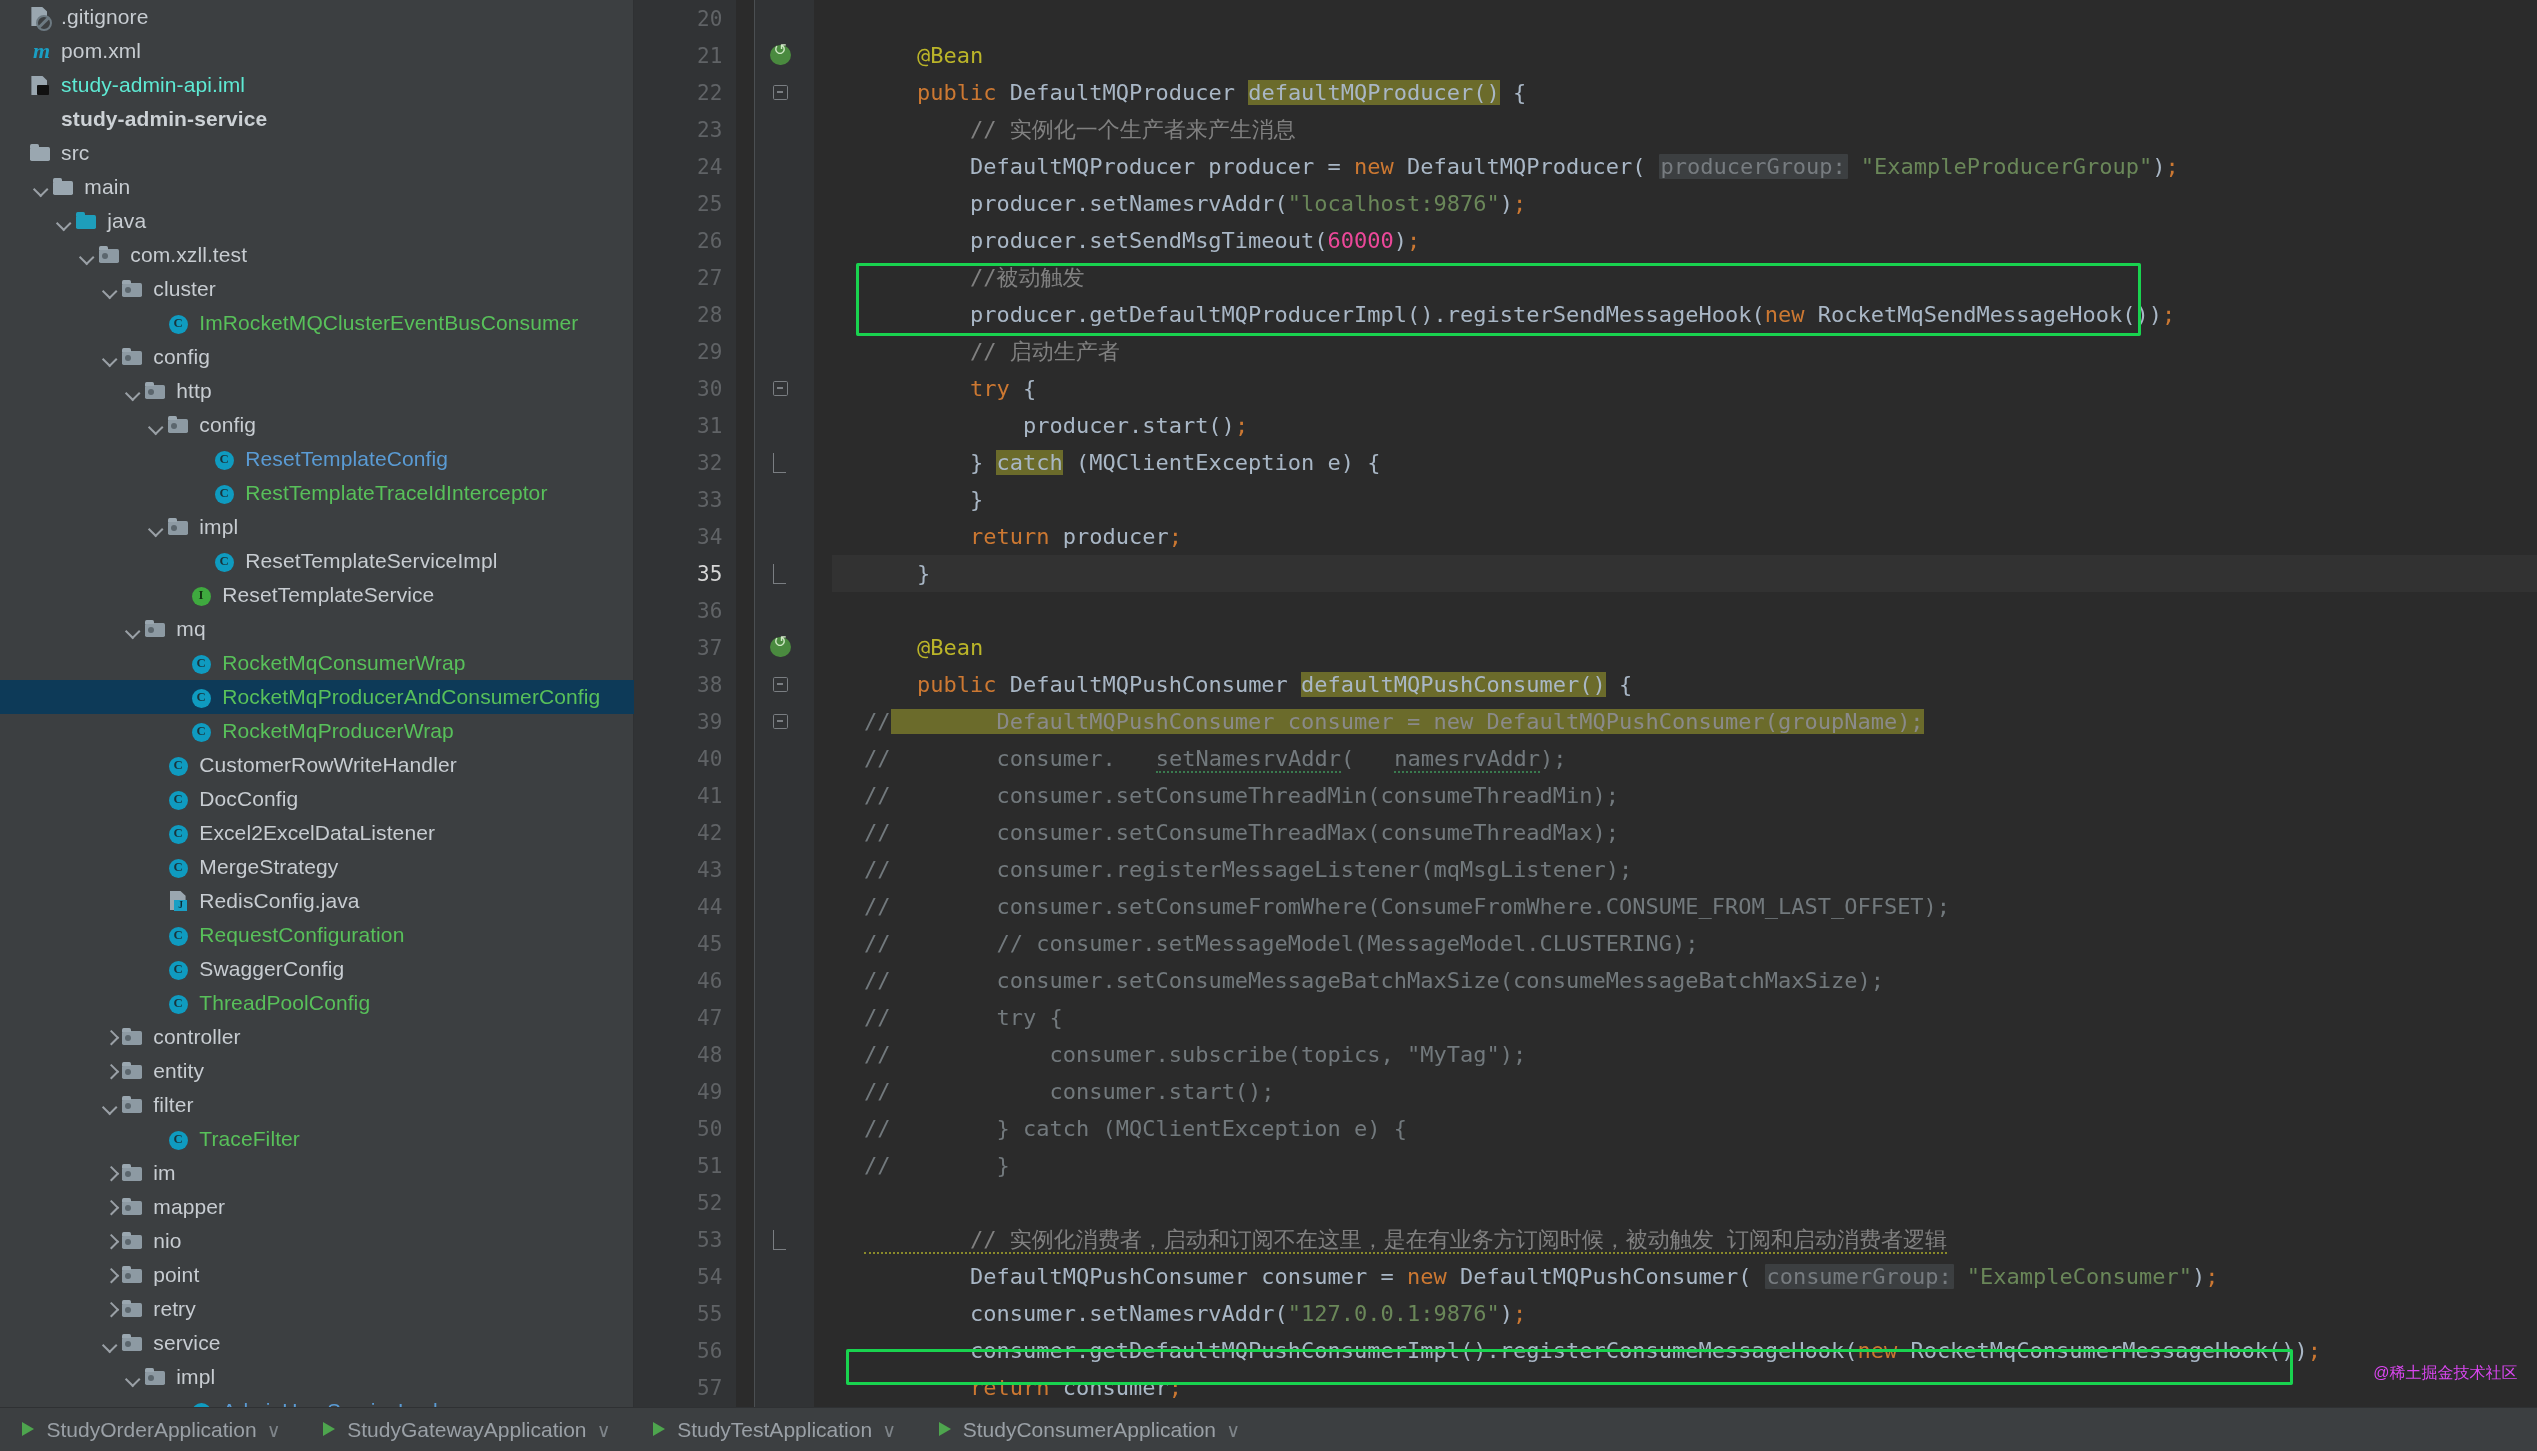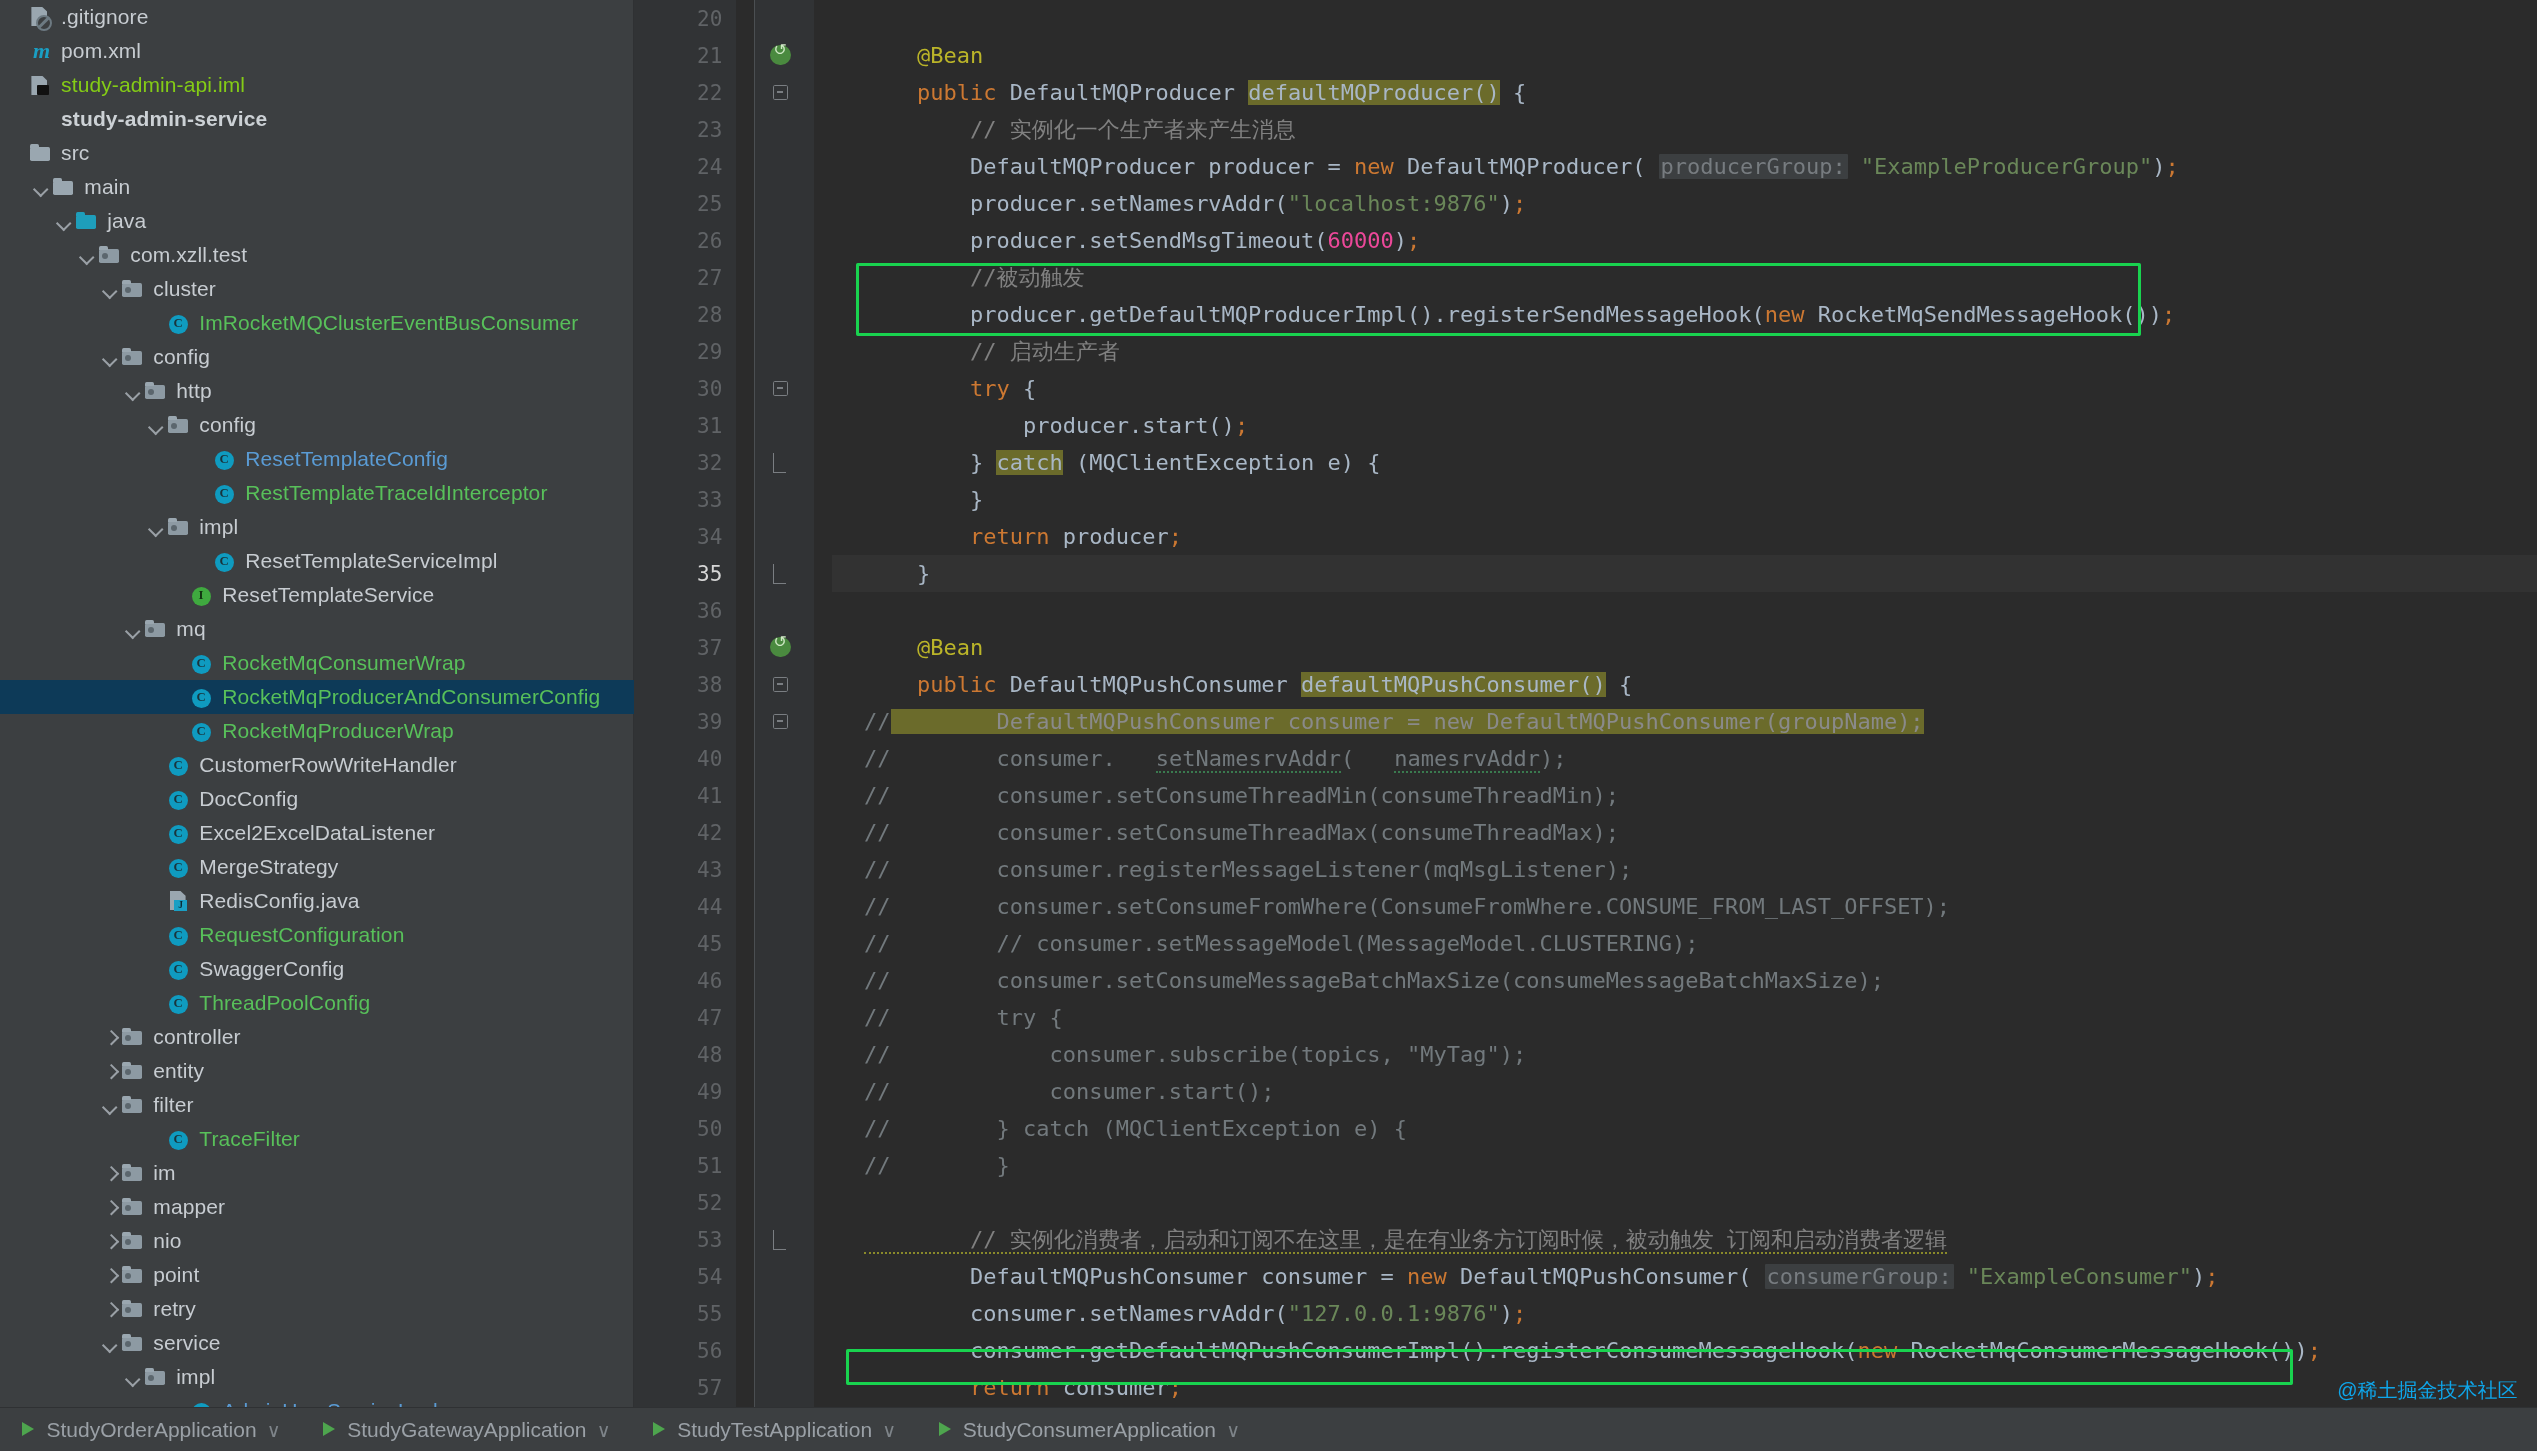--- a/index.html
+++ b/index.html
@@ -50,21 +50,21 @@
   .ic.mvn .g{position:absolute;left:0;top:0;width:25.5px;height:22px;line-height:22px;text-align:center;
       font-size:22px;font-weight:bold;font-style:italic;color:#1a9fc4;font-family:"Liberation Serif",serif;}
   .ic.jfile:before{content:"";position:absolute;left:2.6px;top:0.9px;width:16px;height:19px;background:#9aa7b0;
       clip-path:polygon(0 0,68% 0,100% 26%,100% 100%,0 100%);}
   .ic.jfile .badge{position:absolute;left:6.8px;top:10.2px;width:13.6px;height:11px;background:#1a9fc4;
       color:#0a2a33;font-size:9.4px;font-weight:bold;line-height:11px;text-align:center;
       font-family:"Liberation Serif",serif;}
   .lbl{font-size:21px;letter-spacing:0.1px;}
   .c-green{color:#58c05a;}
   .c-blue{color:#5a9bd4;}
-  .c-yellow{color:#84cc16;}
+  .c-yellow{color:#5eead4;}
   .c-white{color:#c7ccd1;}
   .c-bold{color:#ccd1d5;font-weight:bold;}
 
   
   .editor{flex:1 1 auto;min-width:0;background:#2b2b2b;position:relative;overflow:hidden;display:flex;gap:18px;}
   .gutter{width:102px;flex:0 0 102px;background:#313335;position:relative;}
   .gline{height:37px;display:flex;align-items:center;justify-content:flex-end;
      padding-right:13.6px;color:#606366;font-size:21px;font-family:"DejaVu Sans Mono",monospace;}
   .gline.cur{color:#d6d6d6;}
   .marks{width:60px;flex:0 0 60px;background:#313335;position:relative;}
@@ -89,21 +89,21 @@
   .cmt{color:#808080;}
   .hl{background:#6b6b2b;color:#a9b7c6;}
   .hl-dim{background:#6b6b2b;color:#8a8a8a;}
   .hint{background:#3c3f41;color:#777c80;border-radius:1px;padding:0 1.7px;}
   .annot{color:#bbb529;}
   .cmtdim{color:#72797d;}
   .box{position:absolute;border:3.4px solid #19d34f;border-radius:1.7px;pointer-events:none;box-sizing:border-box;}
   .squig{border-bottom:2.6px dotted #3a7a4f;margin-left:40px;}
   .squigy{border-bottom:2.6px dotted #8a8a2a;}
   .gutsep{position:absolute;left:0;top:0;bottom:0;width:0.9px;background:#4b4f52;}
-  .wmark{position:absolute;right:20.4px;bottom:3px;color:#0ea5e9;font-size:20px;}
+  .wmark{position:absolute;right:20.4px;bottom:23px;color:#d946ef;font-size:16px;}
 
   
   .runbar{height:44px;flex:0 0 44px;background:#3c3f41;display:flex;align-items:center;
      padding-left:19px;border-top:0.9px solid #2f3133;}
   .rtab{display:flex;align-items:center;margin-right:39px;color:#9aa0a6;font-size:21px;white-space:nowrap;}
   .rtab .play{width:19px;height:19px;margin-right:8.5px;position:relative;flex:0 0 19px;}
   .rtab .play:after{content:"";position:absolute;left:3.4px;top:1.7px;border-left:12.8px solid #4ea54e;
      border-top:7.7px solid transparent;border-bottom:7.7px solid transparent;}
   .rtab .cx{margin-left:10.2px;color:#7e8489;font-size:19px;}
   .tree-scrollmark{position:absolute;right:0;top:0;width:0.9px;height:100%;background:#2f3133;}

